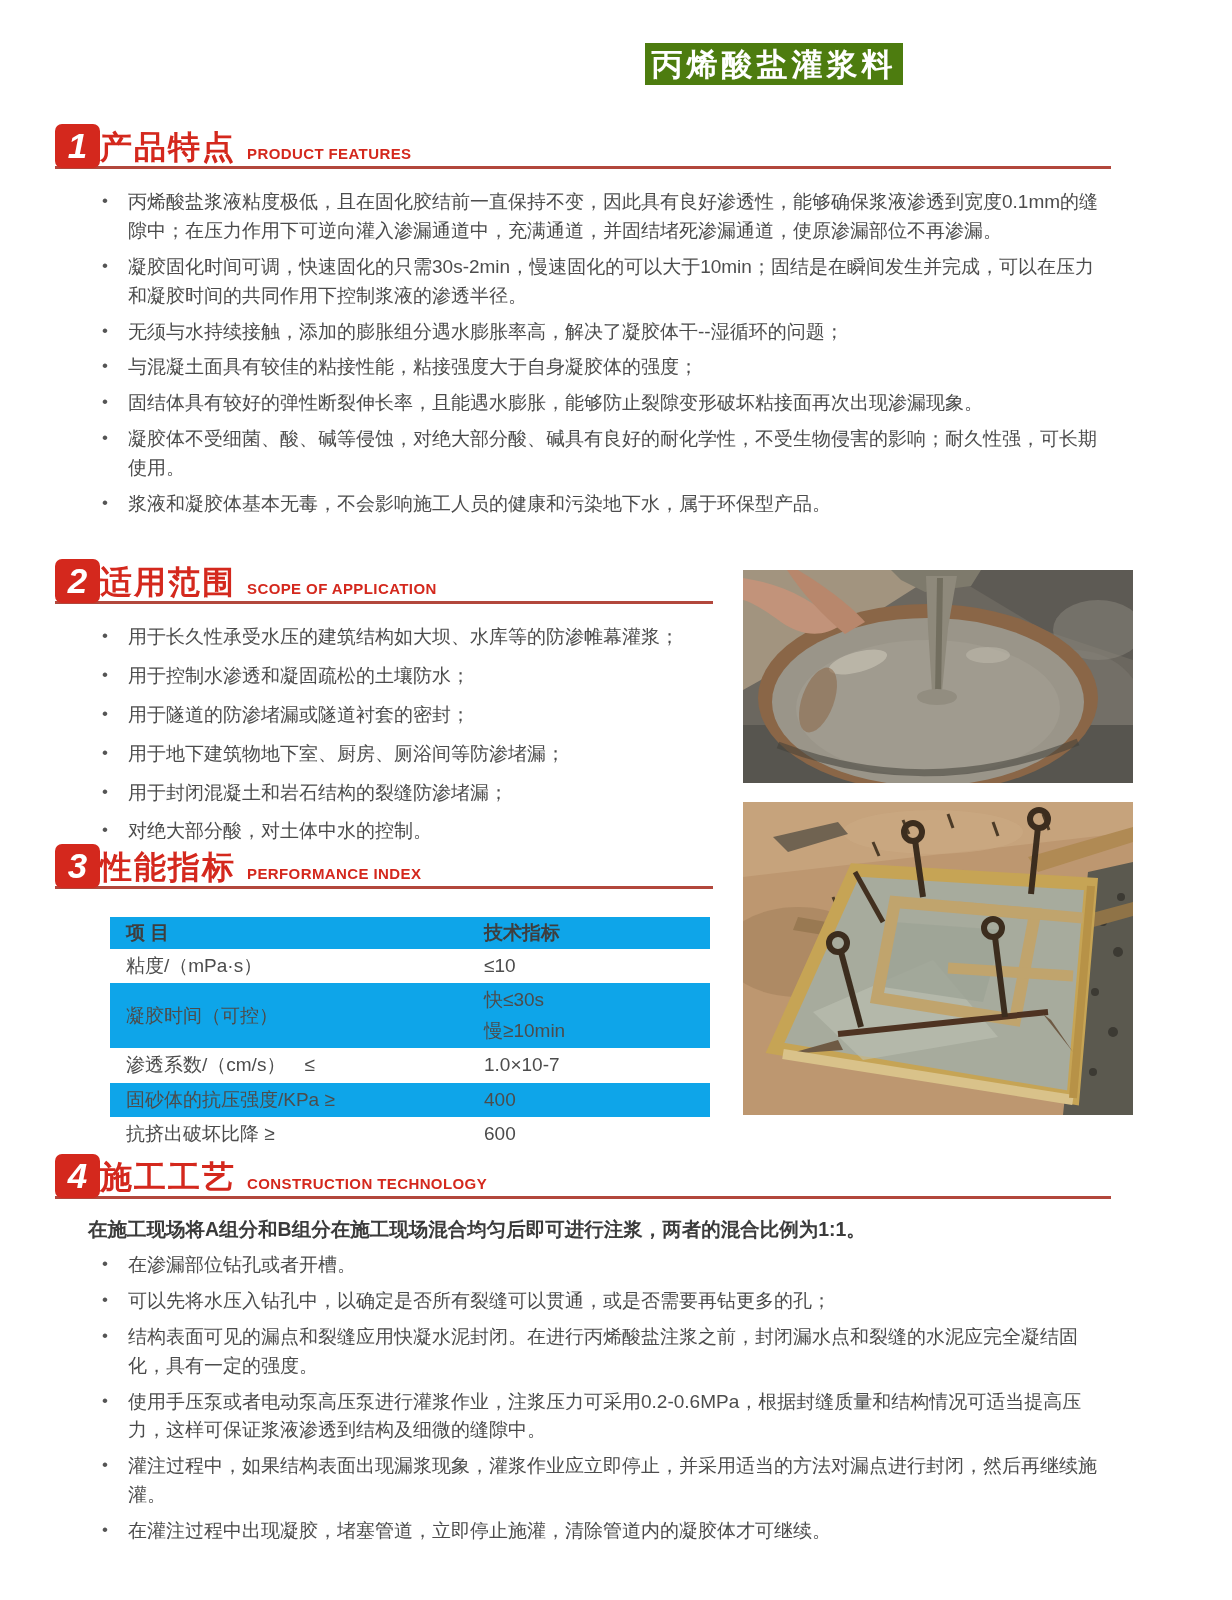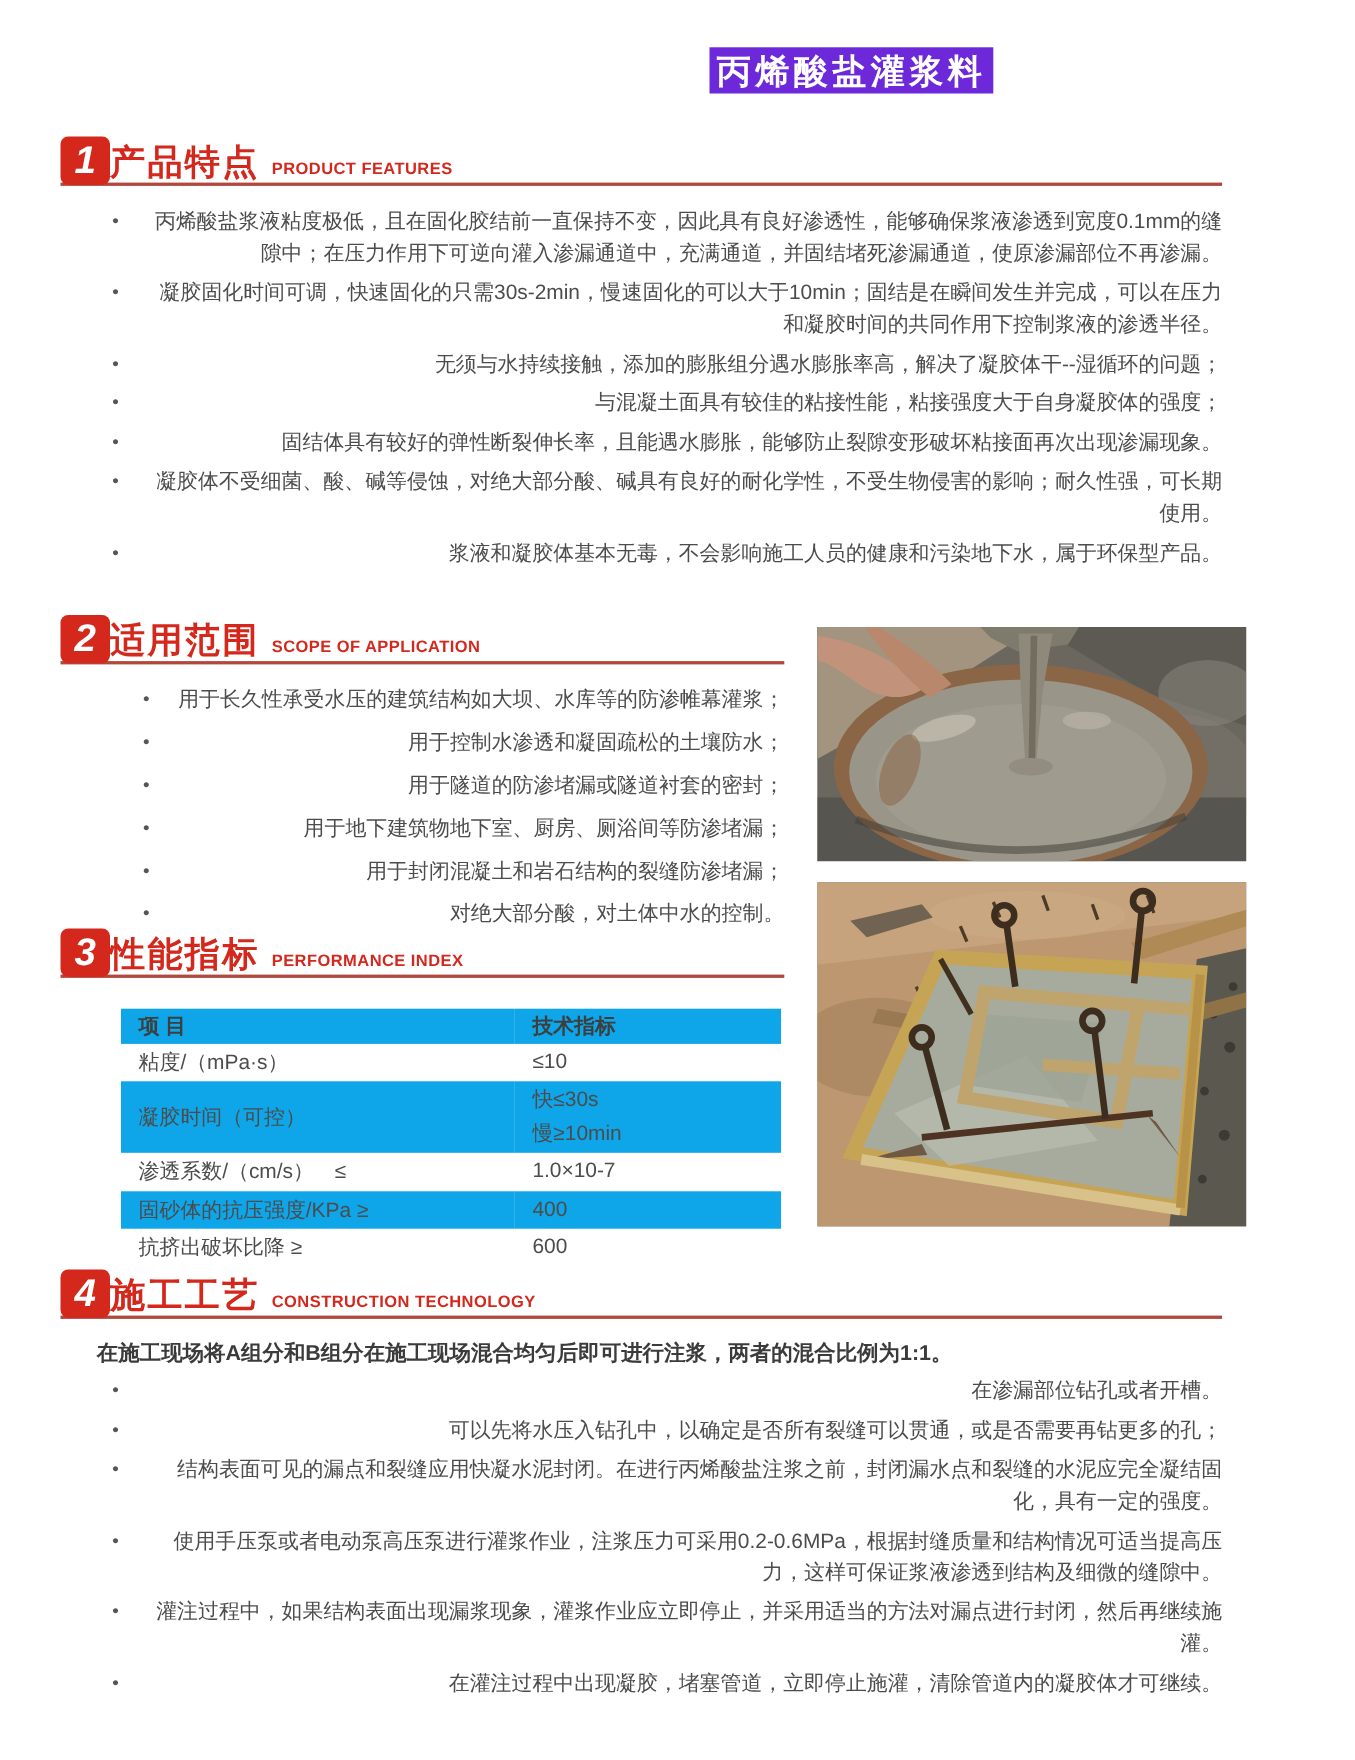--- a/index.html
+++ b/index.html
@@ -8,21 +8,21 @@
     background: #ffffff;
     font-family: "Liberation Sans", "DejaVu Sans", sans-serif;
     color: #4c4c4c;
   }
   .page { position: relative; width: 1232px; height: 1600px; background: #fff; overflow: hidden; }
 
   
   .title-badge {
     position: absolute; left: 645px; top: 43px;
     width: 258px; height: 42px;
-    background: #6d28d9; color: #ffffff;
+    background: #4d7c0f; color: #ffffff;
     font-size: 31px; font-weight: bold; letter-spacing: 4px;
     text-align: center; line-height: 43px;
   }
 
   
   .section { position: absolute; left: 55px; }
   #sec1 { top: 124px; width: 1056px; }
   #sec2 { top: 559px; width: 658px; }
   #sec3 { top: 844px; width: 658px; }
   #sec4 { top: 1154px; width: 1056px; }
@@ -40,31 +40,31 @@
   }
   .title-zh {
     color: #d4281d; font-size: 32px; font-weight: bold;
     margin-left: 0; letter-spacing: 2px; line-height: 1; padding-bottom: 3px;
   }
   .title-en {
     color: #d4281d; font-size: 15px; font-weight: bold;
     margin-left: 11px; line-height: 1; padding-bottom: 5px; letter-spacing: 0.4px;
   }
 
-  ul.blist { list-style: none; margin: 19px 0 0 0; padding: 0 0 0 73px; text-align: right; }
+  ul.blist { list-style: none; margin: 19px 0 0 0; padding: 0 0 0 73px; }
   ul.blist li {
     position: relative; font-size: 19px; line-height: 1.52;
     color: #4c4c4c; margin-bottom: 7px;
   }
   ul.blist li::before {
     content: "\2022";
     position: absolute; left: -26px; top: 0px;
     color: #555; font-size: 17px;
   }
-  #sec2 ul.blist li { margin-bottom: 10px; margin-left: 28px; }
+  #sec2 ul.blist li { margin-bottom: 10px; }
 
   .intro {
     margin: 17px 0 0 33px;
     font-size: 19.5px; font-weight: bold; color: #3b3b3b;
   }
   #sec4 ul.blist { margin-top: 8px; }
 
   
   table.ptable {
     margin: 28px 0 0 55px; border-collapse: collapse;

